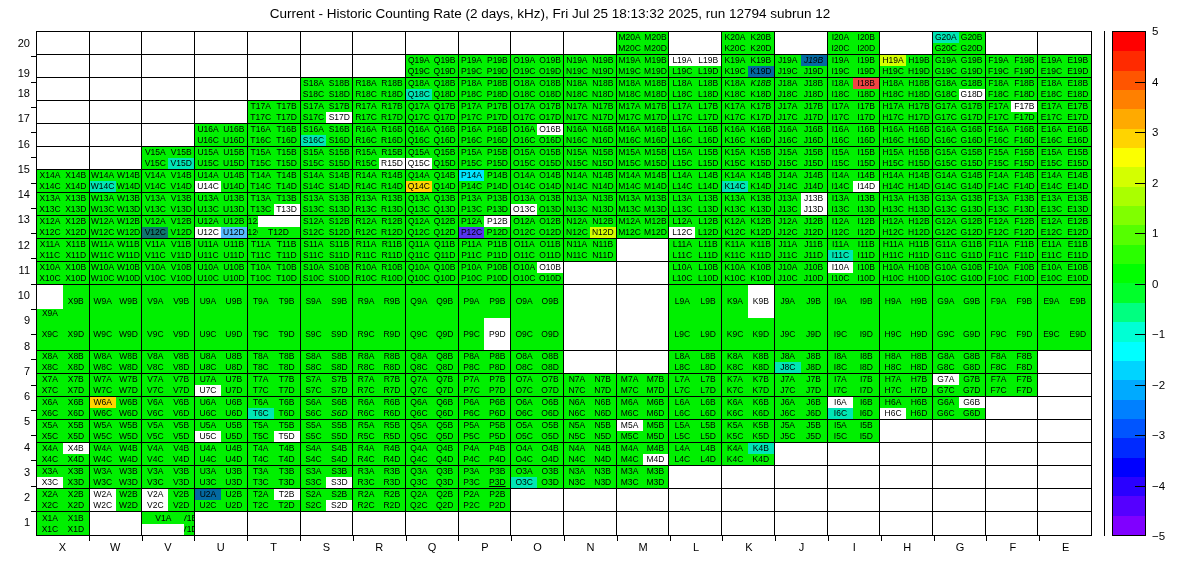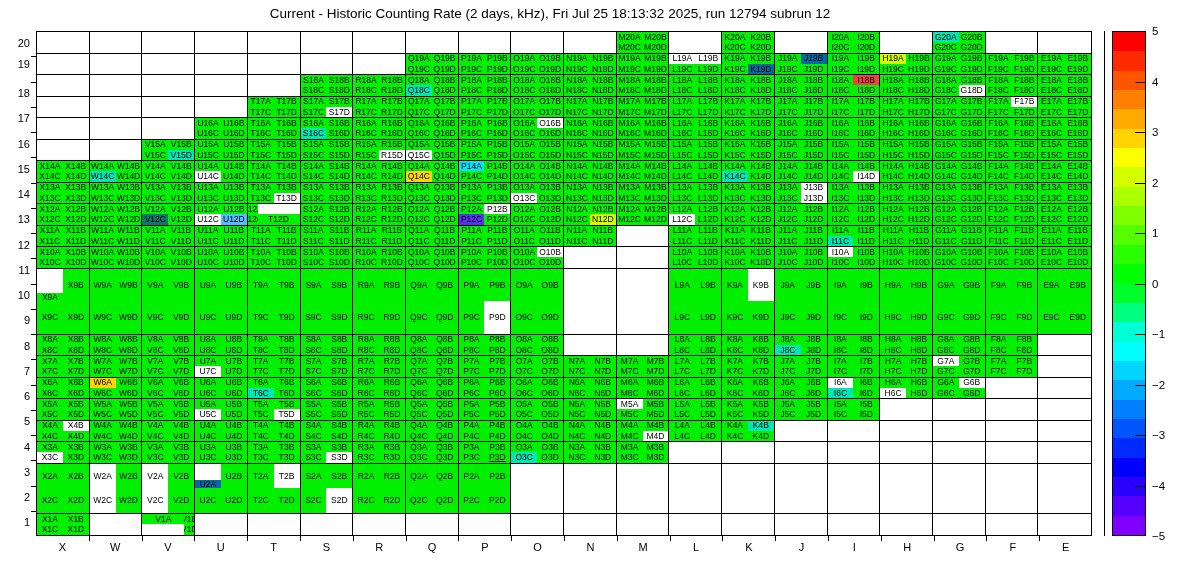--- a/index.html
+++ b/index.html
@@ -433,21 +433,21 @@
           <div class="sub" style="background: rgb(0, 240, 0);">M18D</div>
         </div>
         <div class="cell">
           <div class="sub" style="background: rgb(0, 240, 0);">L18A</div>
           <div class="sub" style="background: rgb(0, 240, 0);">L18B</div>
           <div class="sub" style="background: rgb(0, 240, 0);">L18C</div>
           <div class="sub" style="background: rgb(0, 240, 0);">L18D</div>
         </div>
         <div class="cell">
           <div class="sub" style="background: rgb(0, 240, 0);">K18A</div>
-          <div class="sub" style="background: rgb(0, 240, 0);">K18B</div>
+          <div class="sub" style="background: rgb(0, 240, 0); font-style: italic;">K18B</div>
           <div class="sub" style="background: rgb(0, 240, 0);">K18C</div>
           <div class="sub" style="background: rgb(0, 240, 0);">K18D</div>
         </div>
         <div class="cell">
           <div class="sub" style="background: rgb(0, 240, 0);">J18A</div>
           <div class="sub" style="background: rgb(0, 240, 0);">J18B</div>
           <div class="sub" style="background: rgb(0, 240, 0);">J18C</div>
           <div class="sub" style="background: rgb(0, 240, 0);">J18D</div>
         </div>
         <div class="cell">
@@ -1827,21 +1827,21 @@
         <div class="cell">
           <div class="sub" style="background: rgb(0, 240, 0);">T6A</div>
           <div class="sub" style="background: rgb(0, 240, 0);">T6B</div>
           <div class="sub" style="background: rgb(0, 230, 180);">T6C</div>
           <div class="sub" style="background: rgb(0, 240, 0);">T6D</div>
         </div>
         <div class="cell">
           <div class="sub" style="background: rgb(0, 240, 0);">S6A</div>
           <div class="sub" style="background: rgb(0, 240, 0);">S6B</div>
           <div class="sub" style="background: rgb(0, 240, 0);">S6C</div>
-          <div class="sub" style="background: rgb(0, 240, 0);">S6D</div>
+          <div class="sub" style="background: rgb(0, 240, 0); font-style: italic;">S6D</div>
         </div>
         <div class="cell">
           <div class="sub" style="background: rgb(0, 240, 0);">R6A</div>
           <div class="sub" style="background: rgb(0, 240, 0);">R6B</div>
           <div class="sub" style="background: rgb(0, 240, 0);">R6C</div>
           <div class="sub" style="background: rgb(0, 240, 0);">R6D</div>
         </div>
         <div class="cell">
           <div class="sub" style="background: rgb(0, 240, 0);">Q6A</div>
           <div class="sub" style="background: rgb(0, 240, 0);">Q6B</div>
@@ -2292,21 +2292,21 @@
           <div class="sub" style="background: rgb(255, 255, 255);">W2C</div>
           <div class="sub" style="background: rgb(0, 240, 0);">W2D</div>
         </div>
         <div class="cell">
           <div class="sub" style="background: rgb(255, 255, 255);">V2A</div>
           <div class="sub" style="background: rgb(0, 240, 0);">V2B</div>
           <div class="sub" style="background: rgb(255, 255, 255);">V2C</div>
           <div class="sub" style="background: rgb(0, 240, 0);">V2D</div>
         </div>
         <div class="cell">
-          <div class="sub" style="background: #0369a1; margin-top: 16px;">U2A</div>
+          <div class="sub" style="background: #0369a1;">U2A</div>
           <div class="sub" style="background: rgb(0, 240, 0);">U2B</div>
           <div class="sub" style="background: rgb(0, 240, 0);">U2C</div>
           <div class="sub" style="background: rgb(0, 240, 0);">U2D</div>
         </div>
         <div class="cell">
           <div class="sub" style="background: rgb(0, 240, 0);">T2A</div>
           <div class="sub" style="background: rgb(255, 255, 255);">T2B</div>
           <div class="sub" style="background: rgb(0, 240, 0);">T2C</div>
           <div class="sub" style="background: rgb(0, 240, 0);">T2D</div>
         </div>
@@ -2556,21 +2556,21 @@
     <div class="tick-x" style="left: 828px; top: 536px; height: 5px;"></div>
     <div class="xlab" style="left: 887.2px;">H</div>
     <div class="tick-x" style="left: 880.8px; top: 536px; height: 5px;"></div>
     <div class="xlab" style="left: 940px;">G</div>
     <div class="tick-x" style="left: 933.6px; top: 536px; height: 5px;"></div>
     <div class="xlab" style="left: 992.8px;">F</div>
     <div class="tick-x" style="left: 986.4px; top: 536px; height: 5px;"></div>
     <div class="xlab" style="left: 1045.6px;">E</div>
     <div class="tick-x" style="left: 1039.2px; top: 536px; height: 5px;"></div>
     <div class="ylab" style="top: 36.625px;">20</div>
-    <div class="ylab" style="top: 58px;">19</div>
+    <div class="ylab" style="top: 67px;">19</div>
     <div class="tick-y" style="left: 31px; top: 56.25px; width: 5px;"></div>
     <div class="ylab" style="top: 87.125px;">18</div>
     <div class="tick-y" style="left: 31px; top: 81.5px; width: 5px;"></div>
     <div class="ylab" style="top: 112.375px;">17</div>
     <div class="tick-y" style="left: 31px; top: 106.75px; width: 5px;"></div>
     <div class="ylab" style="top: 137.625px;">16</div>
     <div class="tick-y" style="left: 31px; top: 132px; width: 5px;"></div>
     <div class="ylab" style="top: 162.875px;">15</div>
     <div class="tick-y" style="left: 31px; top: 157.25px; width: 5px;"></div>
     <div class="ylab" style="top: 188.125px;">14</div>

